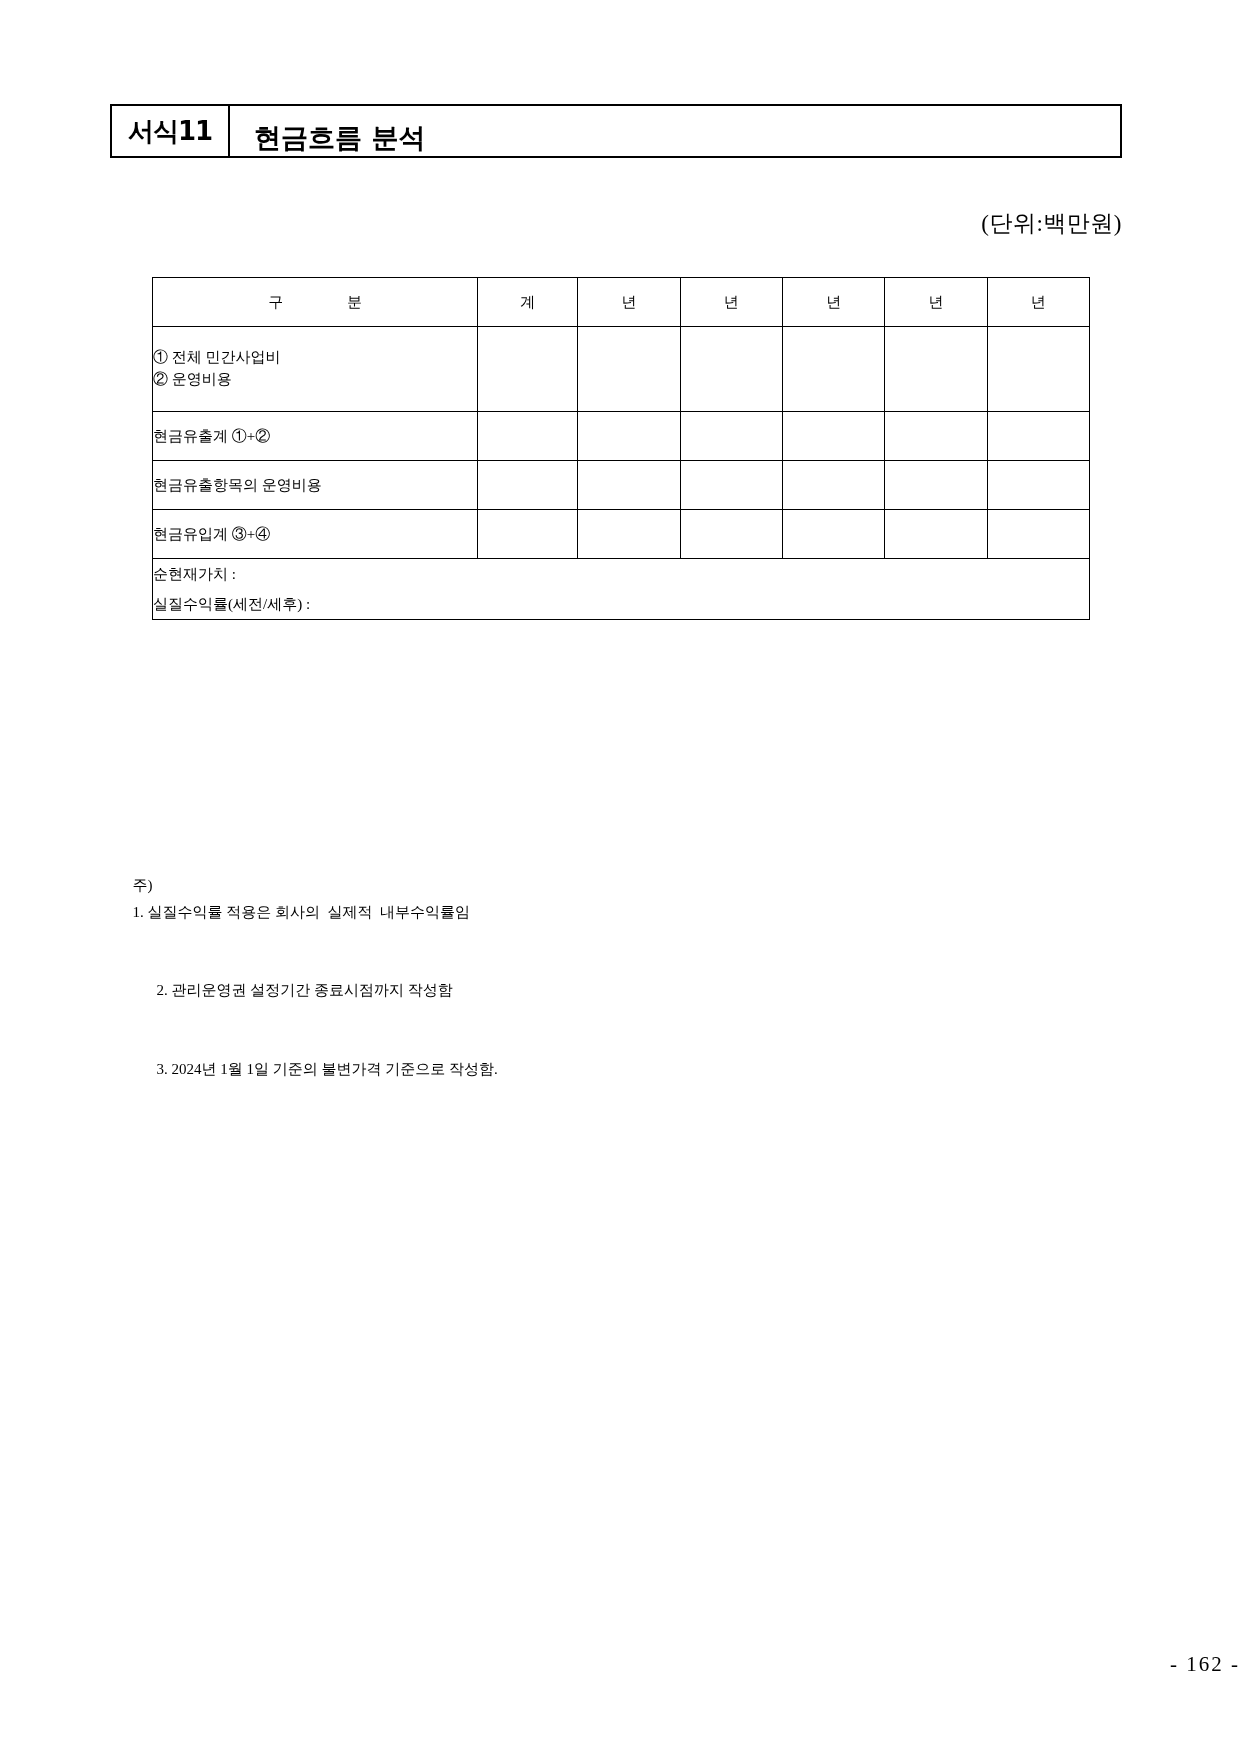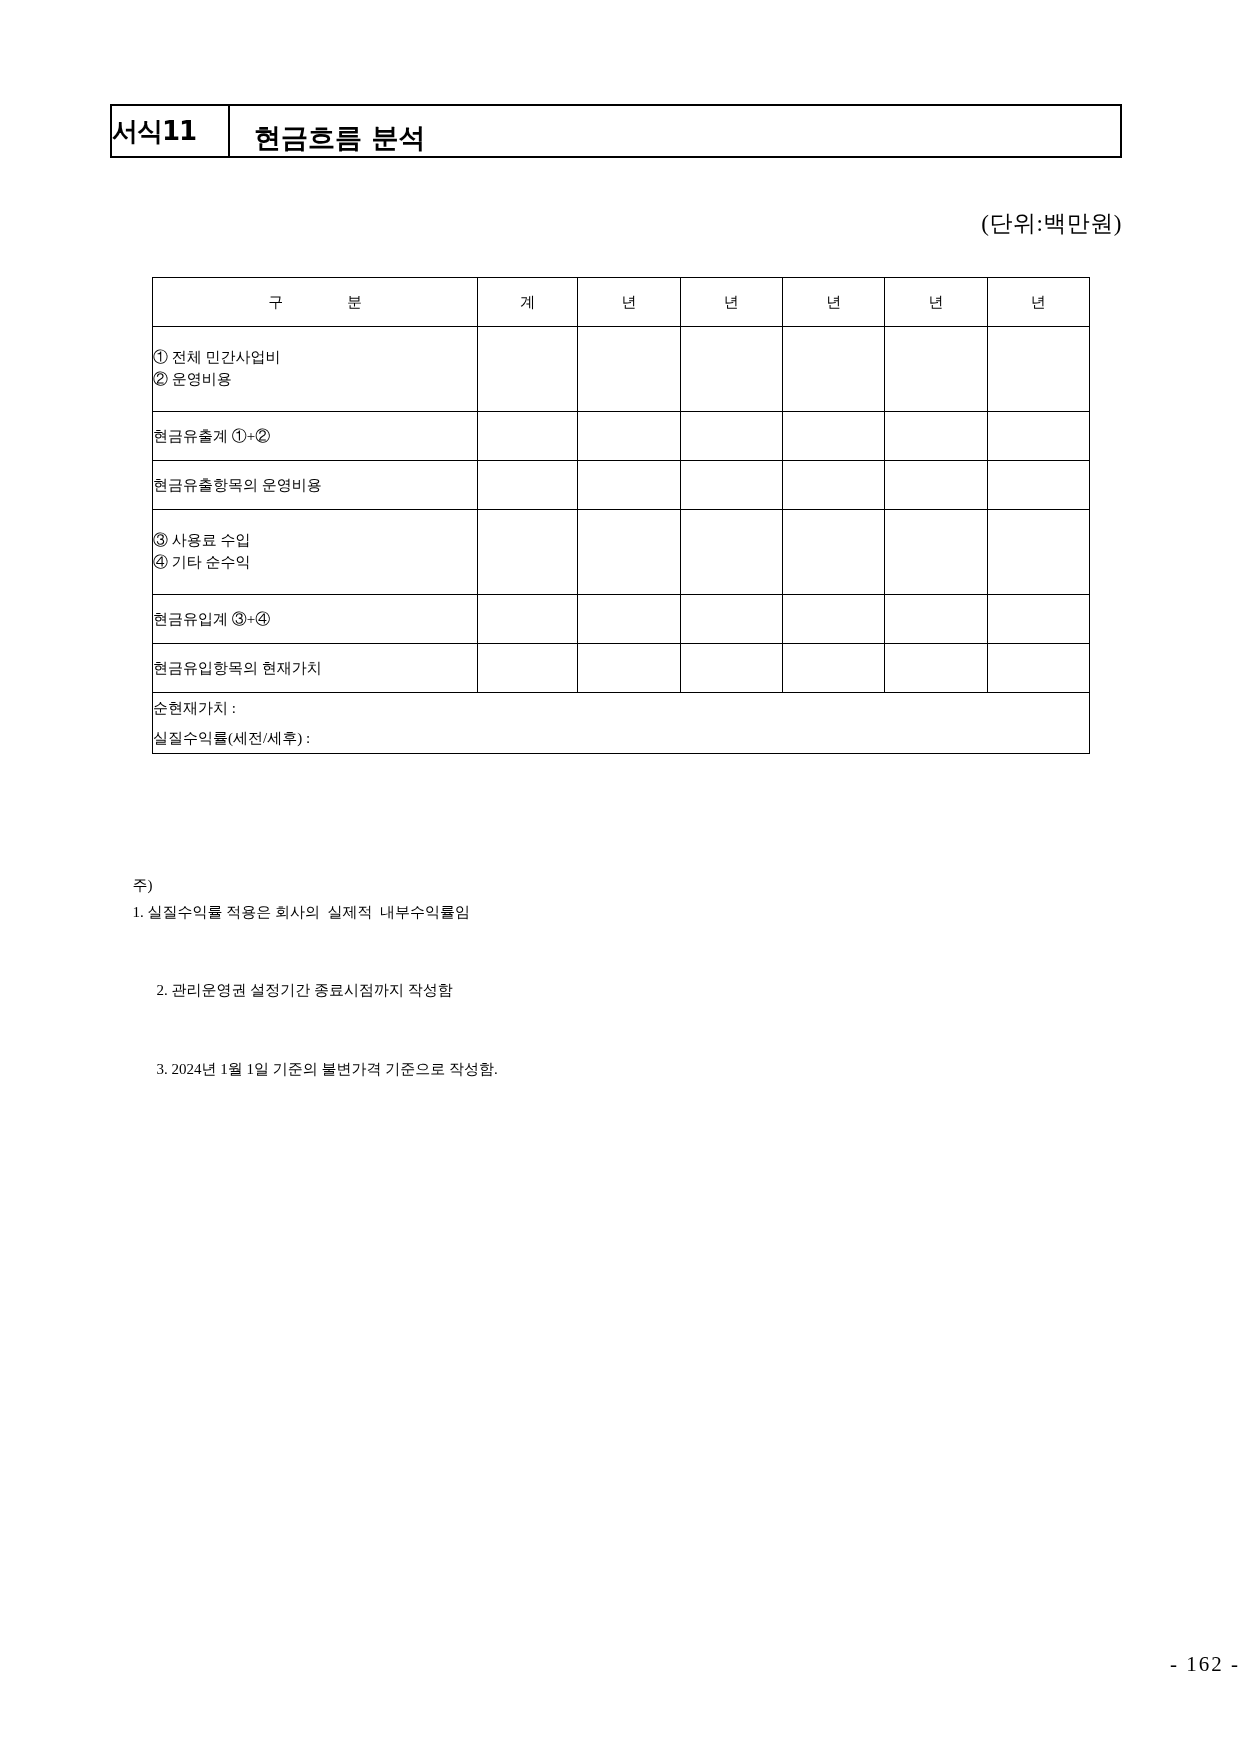--- a/index.html
+++ b/index.html
@@ -31,20 +31,21 @@
     width: 1012px;
     height: 54px;
     display: flex;
     align-items: stretch;
   }
   .form-no {
     width: 120px;
     border: 2px solid #000;
     display: flex;
     align-items: center;
+    justify-content: center;
     font-family: "DejaVu Sans", sans-serif;
     font-weight: bold;
     font-size: 26px;
     letter-spacing: -1px;
     box-sizing: border-box;
   }
   .title-box {
     flex: 1;
     border: 2px solid #000;
     border-left: none;
@@ -201,52 +202,31 @@
       <tr>
         <td class="one-line">현금유출항목의  운영비용</td>
         <td></td>
         <td></td>
         <td></td>
         <td></td>
         <td></td>
         <td></td>
       </tr>
 
-      <tr>
-        <td class="labelcell tall">
-          <div>③ 사용료 수입</div>
-          <div>④ 기타 순수익</div>
-        </td>
-        <td></td>
-        <td></td>
-        <td></td>
-        <td></td>
-        <td></td>
-        <td></td>
-      </tr>
 
       <tr>
         <td class="one-line">현금유입계  ③+④</td>
         <td></td>
         <td></td>
         <td></td>
         <td></td>
         <td></td>
         <td></td>
       </tr>
 
-      <tr>
-        <td class="one-line">현금유입항목의  현재가치</td>
-        <td></td>
-        <td></td>
-        <td></td>
-        <td></td>
-        <td></td>
-        <td></td>
-      </tr>
 
       <tr>
         <td class="bottom-block" colspan="7">
           <span class="ln">순현재가치 :</span>
           <span class="ln">실질수익률(세전/세후) :</span>
         </td>
       </tr>
     </tbody>
   </table>
 

